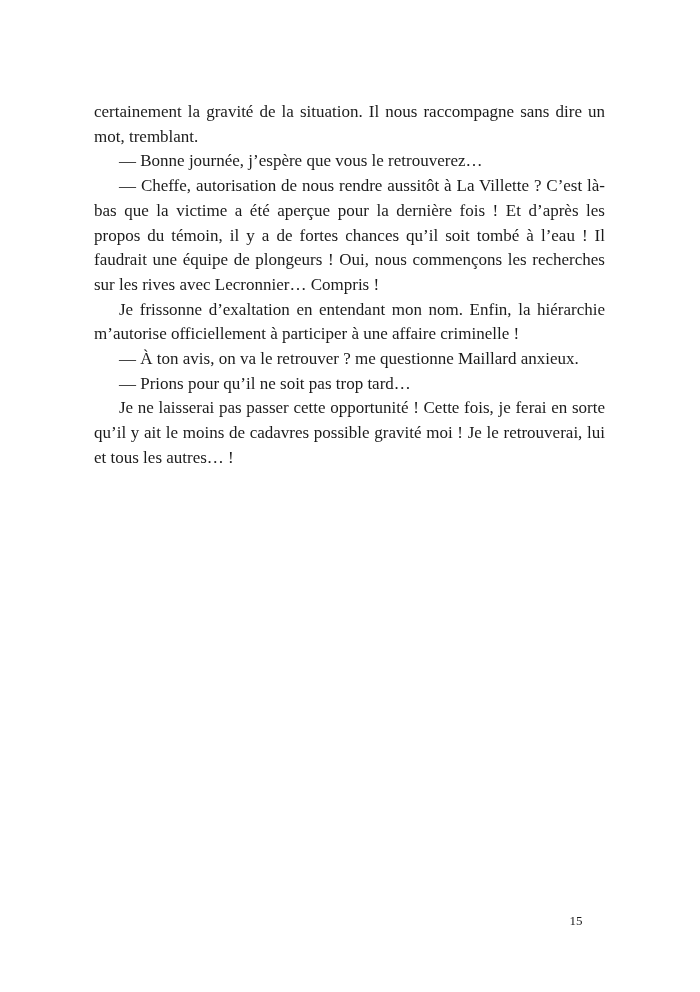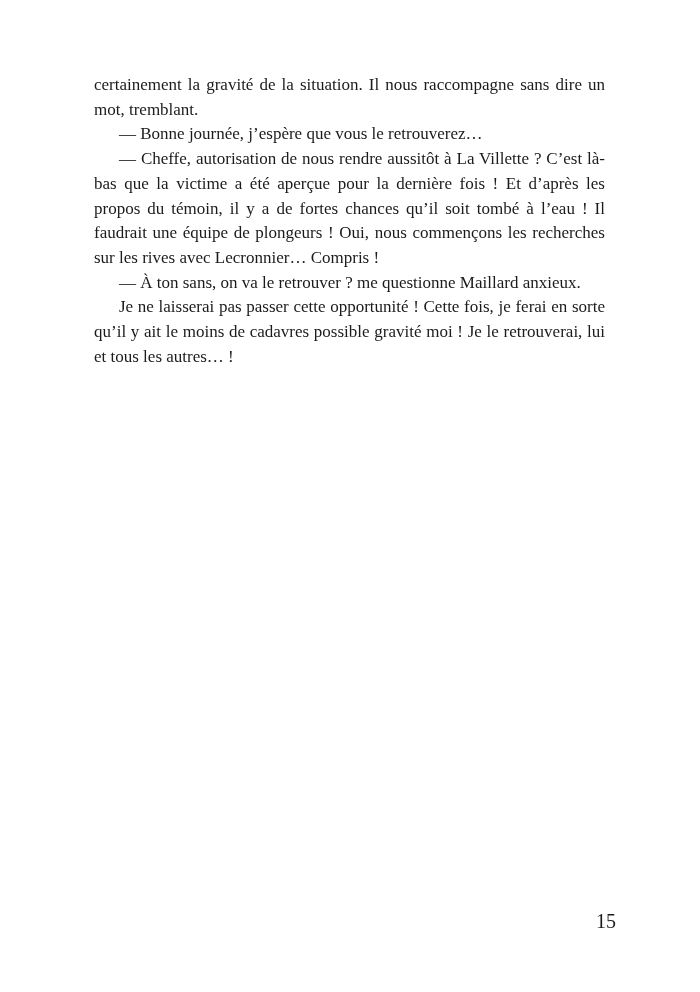--- a/index.html
+++ b/index.html
@@ -25,36 +25,39 @@
     line-height: 24.7px;
     text-align: justify;
   }
   .text-block p {
     margin: 0;
     padding: 0;
     text-indent: 25px;
   }
   .text-block p.no-indent {
     text-indent: 0;
+    margin-top: 27px;
   }
   .page-number {
     position: absolute;
     top: 910px;
-    left: 584px;
+    left: 560px;
     width: 32px;
-    text-align: right;
-    font-size: 20px;
+    text-align: center;
+    font-size: 13px;
     line-height: 22px;
   }
 </style>
 </head>
 <body>
 
 <div class="page">
   <div class="text-block">
     <p class="no-indent">certainement la gravité de la situation. Il nous raccompagne sans dire un mot, tremblant.</p>
     <p>— Bonne journée, j’espère que vous le retrouverez…</p>
     <p>— Cheffe, autorisation de nous rendre aussitôt à La Villette ? C’est là-bas que la victime a été aperçue pour la dernière fois ! Et d’après les propos du témoin, il y a de fortes chances qu’il soit tombé à l’eau ! Il faudrait une équipe de plongeurs ! Oui, nous commençons les recherches sur les rives avec Lecronnier… Compris !</p>
-    <p>— À ton sans, on va le retrouver ? me questionne Maillard anxieux.</p>
+    <p>Je frissonne d’exaltation en entendant mon nom. Enfin, la hiérarchie m’autorise officiellement à participer à une affaire criminelle !</p>
+    <p>— À ton avis, on va le retrouver ? me questionne Maillard anxieux.</p>
+    <p>— Prions pour qu’il ne soit pas trop tard…</p>
     <p>Je ne laisserai pas passer cette opportunité ! Cette fois, je ferai en sorte qu’il y ait le moins de cadavres possible gravité moi ! Je le retrouverai, lui et tous les autres… !</p>
   </div>
   <div class="page-number">15</div>
 </div>
 
 </body></html>

